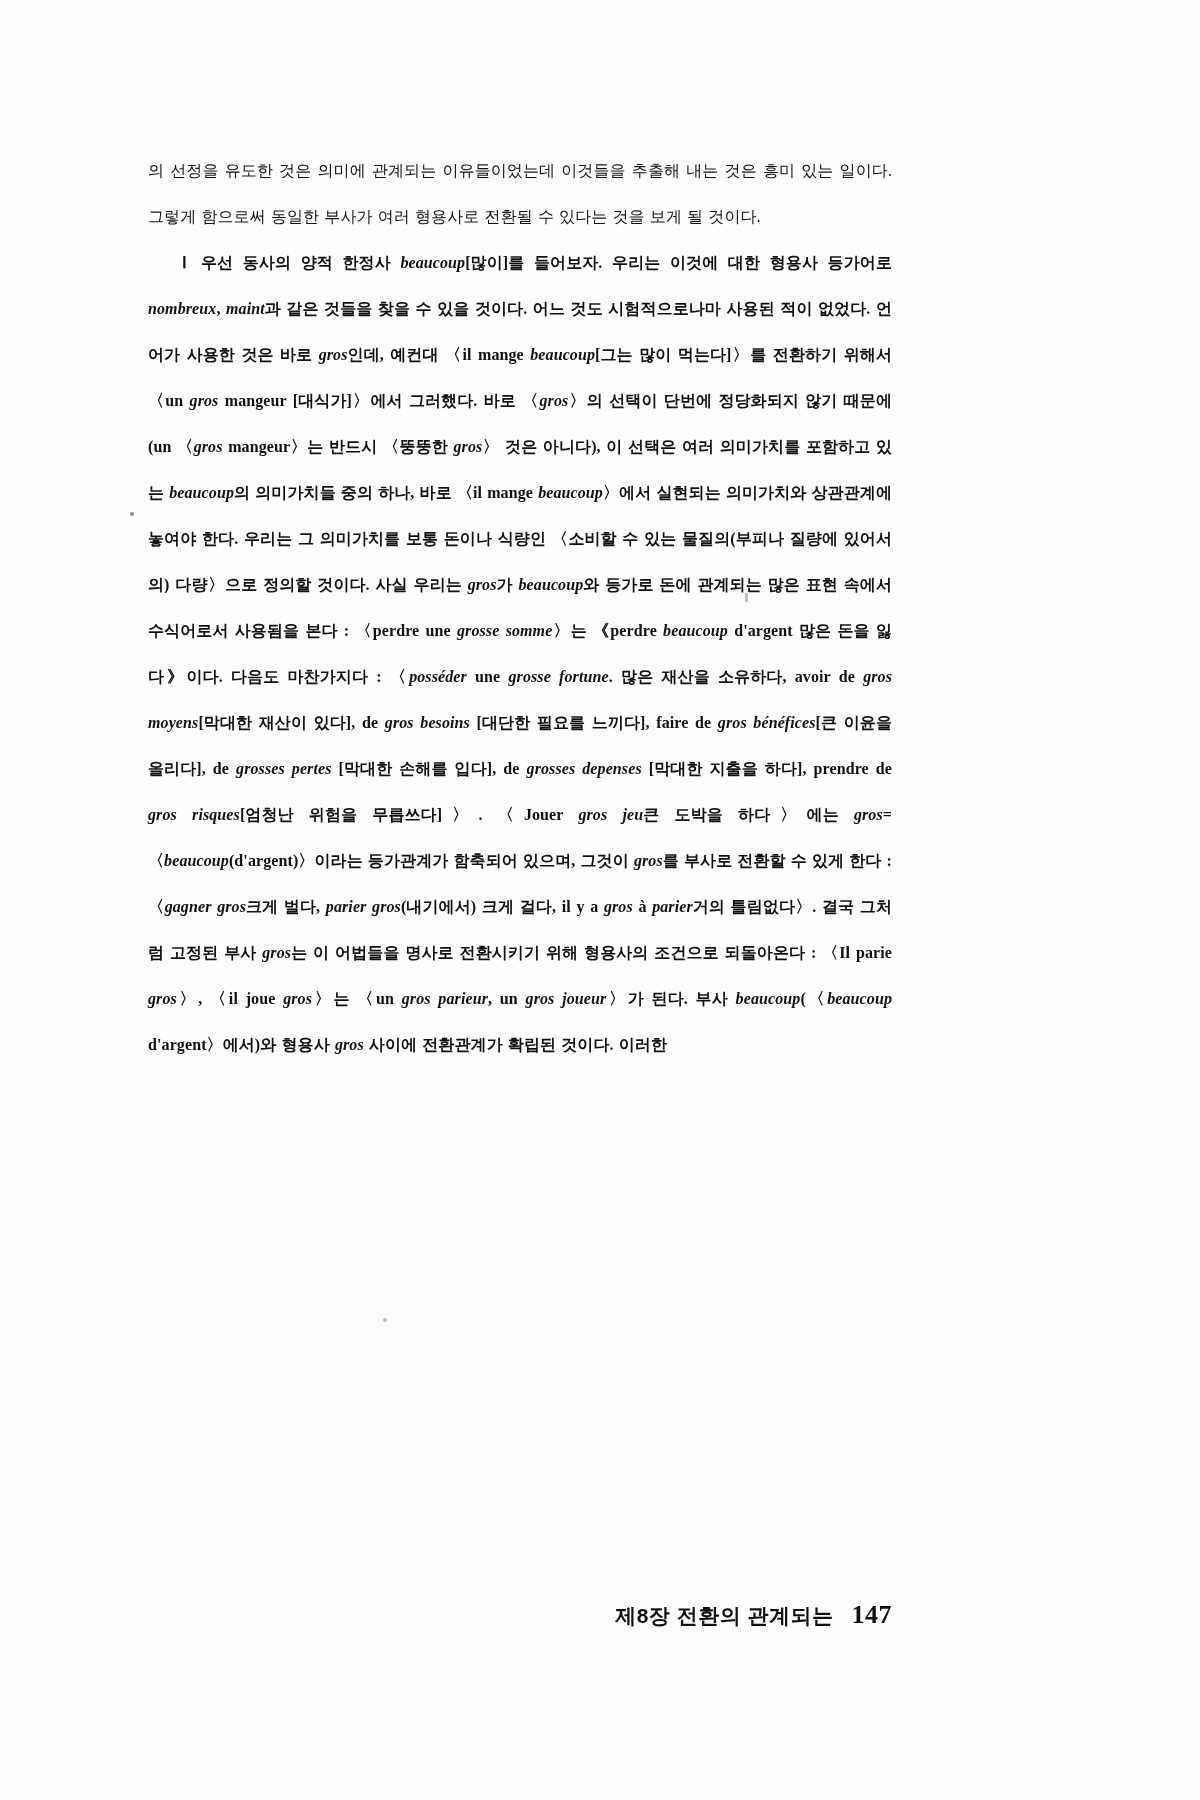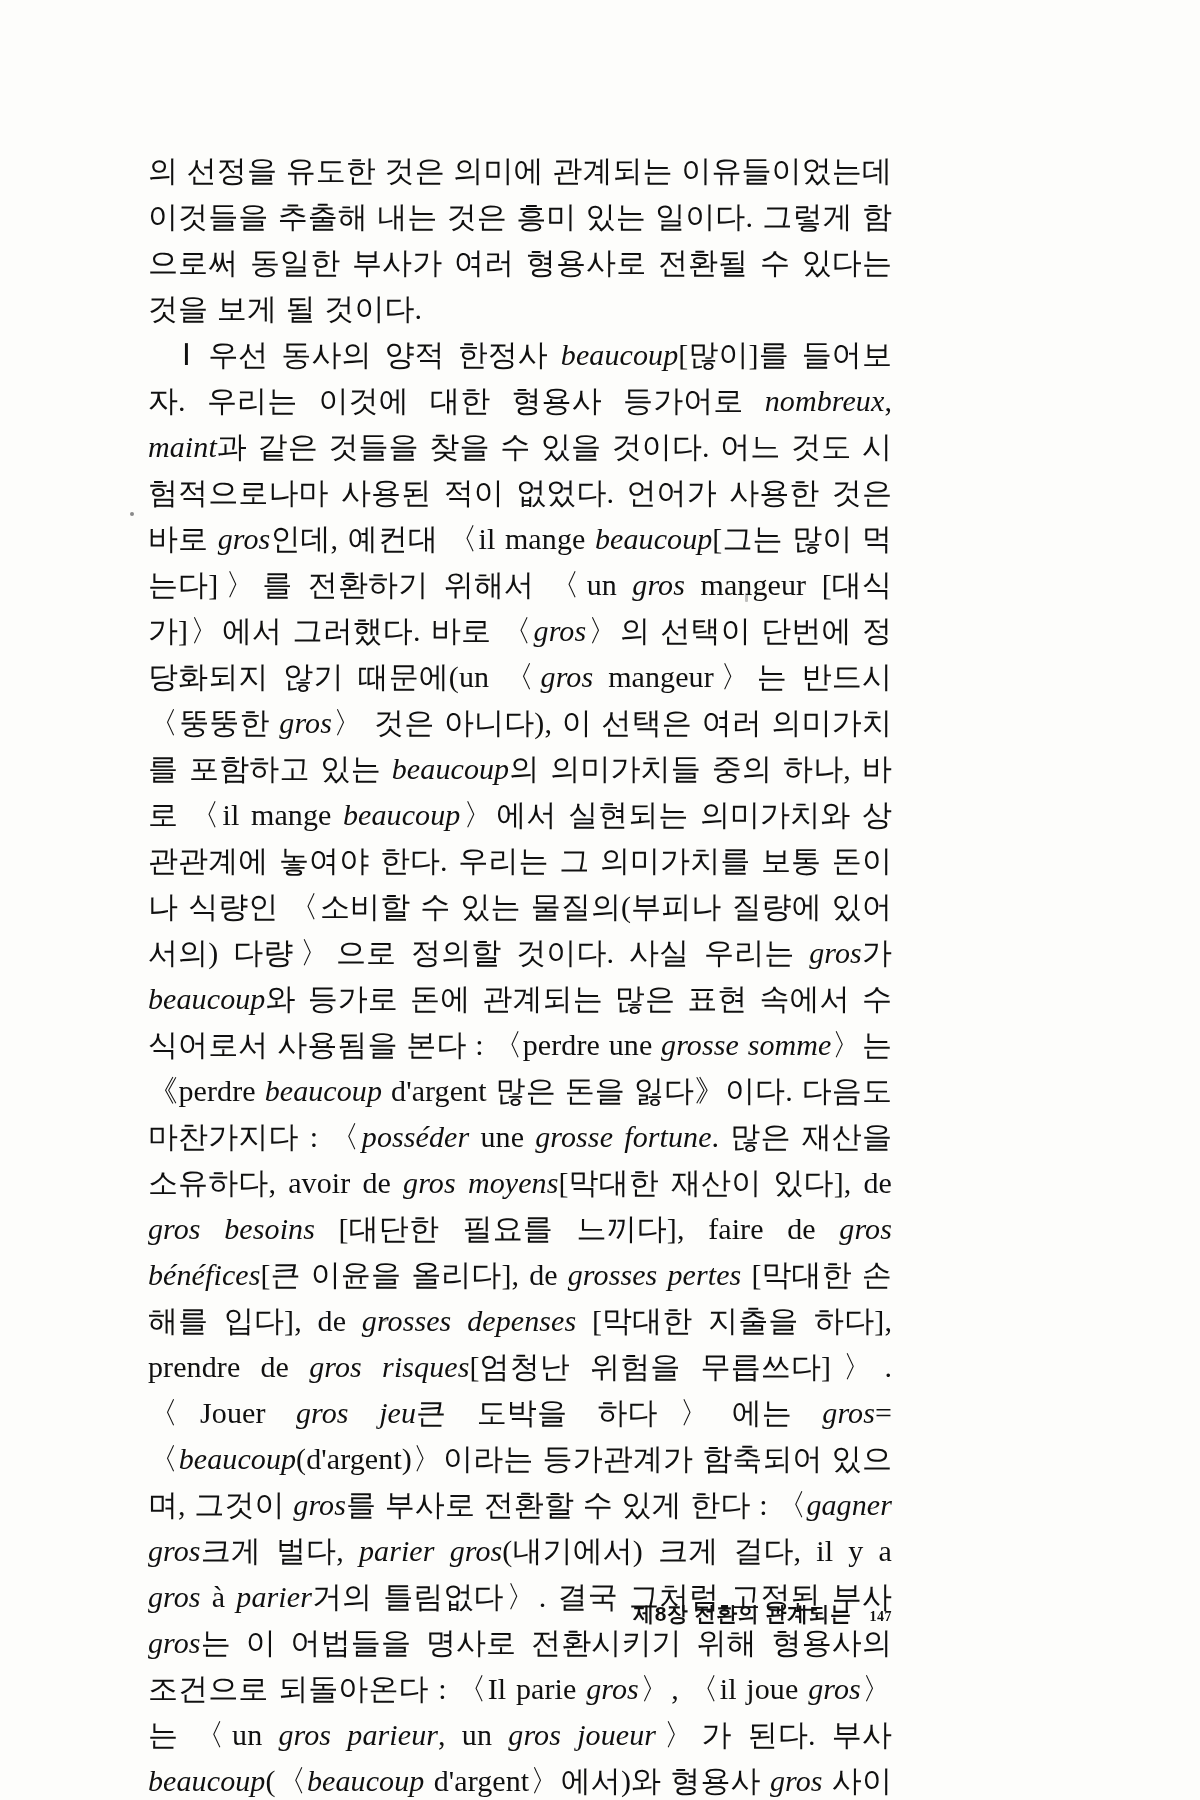--- a/index.html
+++ b/index.html
@@ -21,29 +21,30 @@
     overflow: hidden;
   }
   .text-block {
     position: absolute;
     left: 148px;
     top: 148px;
     width: 744px;
   }
   .para {
     margin: 0 0 0 0;
-    font-size: 30px;
+    font-size: 16px;
     line-height: 46px;
     text-align: justify;
     text-justify: inter-word;
     word-spacing: 1px;
     letter-spacing: 0.1px;
   }
   .para.indent {
     text-indent: 34px;
+    font-weight: bold;
   }
   .para + .para {
     margin-top: 0px;
   }
   .it {
     font-style: italic;
   }
   .footer {
     position: absolute;
     left: 148px;
@@ -52,21 +53,21 @@
     text-align: right;
     font-family: "Liberation Sans", sans-serif;
     font-weight: bold;
     font-size: 21px;
     letter-spacing: 0.5px;
   }
   .footer .pagenum {
     margin-left: 18px;
     font-family: "Liberation Serif", serif;
     font-weight: bold;
-    font-size: 14px;
+    font-size: 26px;
   }
   .speck {
     position: absolute;
     background: #8a8a8a;
     border-radius: 50%;
   }
   .speck.s1 { left: 130px; top: 512px; width: 4px; height: 4px; }
   .speck.s2 { left: 745px; top: 593px; width: 3px; height: 9px; opacity: .55; border-radius: 1px;}
   .speck.s3 { left: 383px; top: 1318px; width: 4px; height: 4px; opacity: .6;}
 </style>

